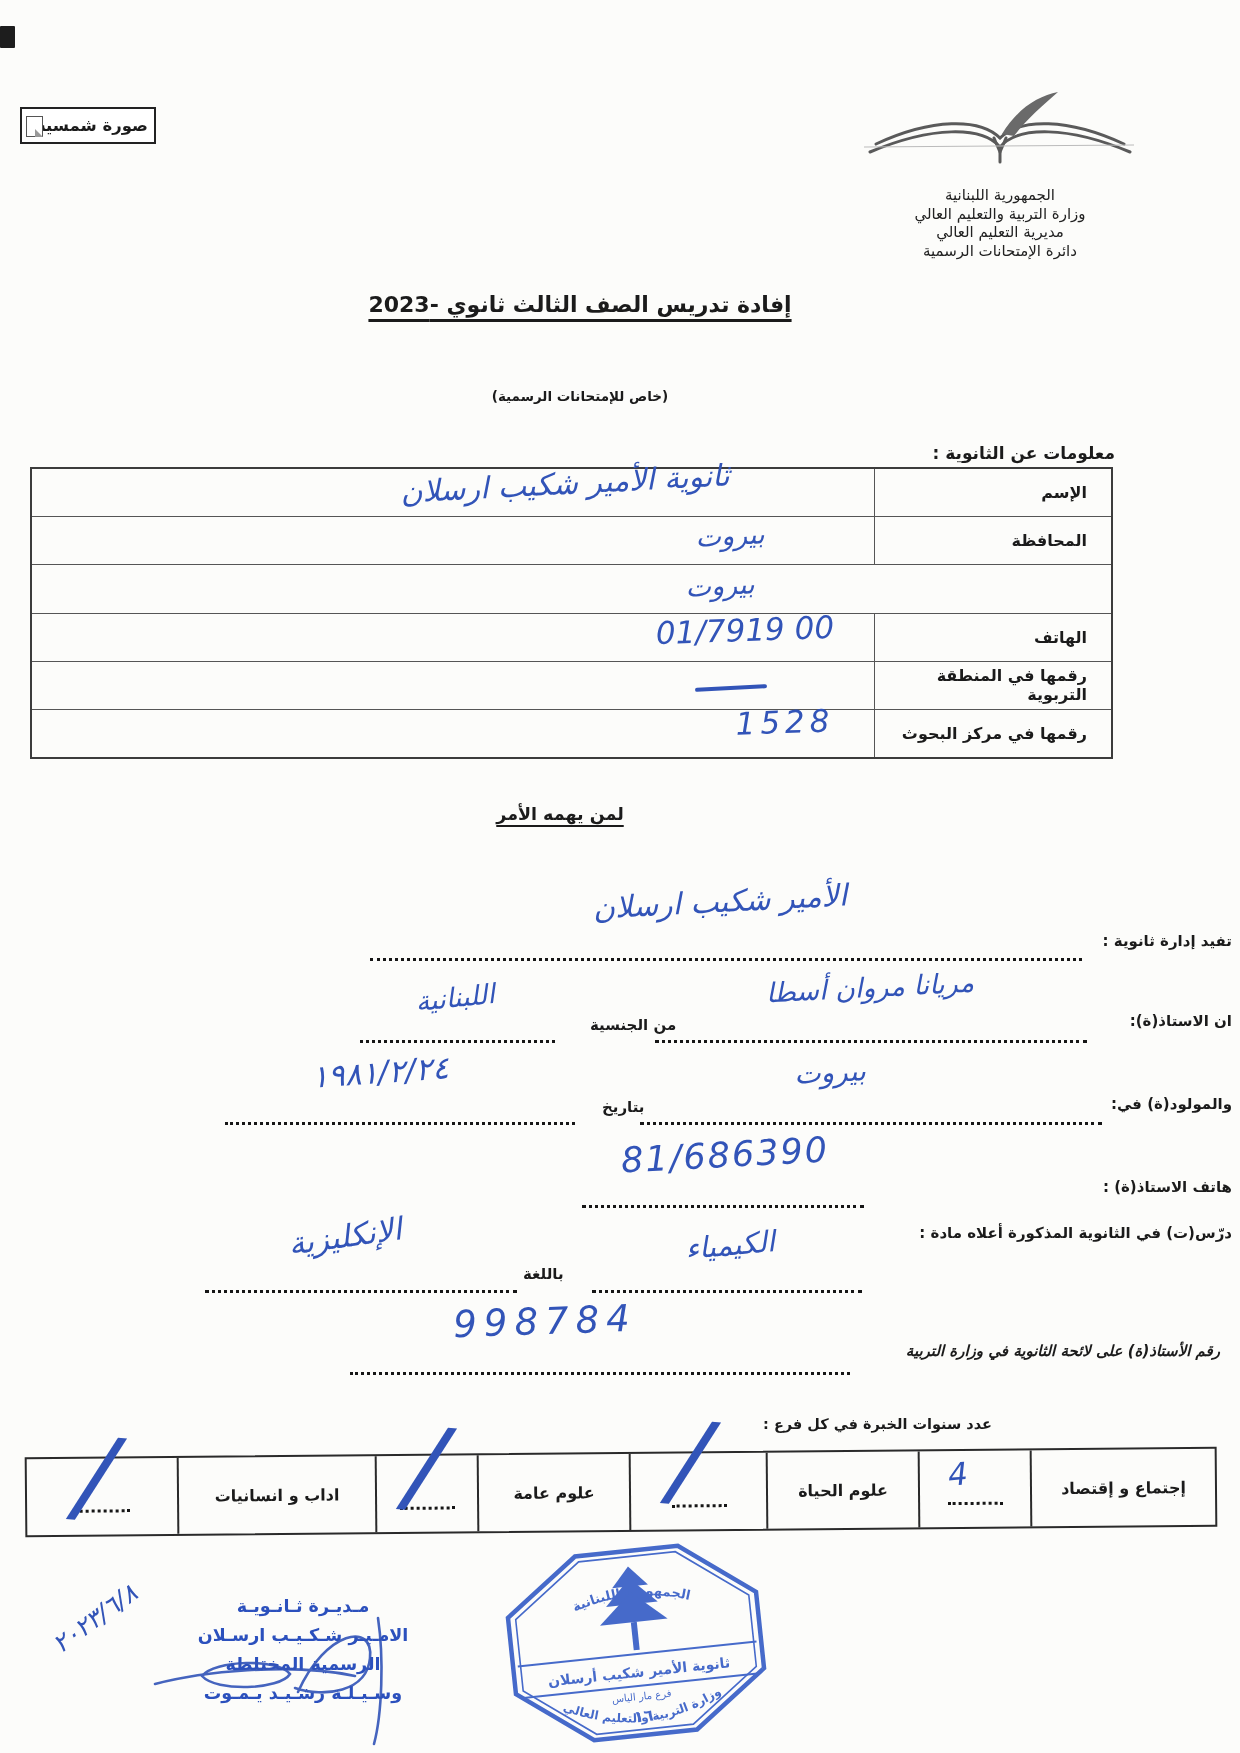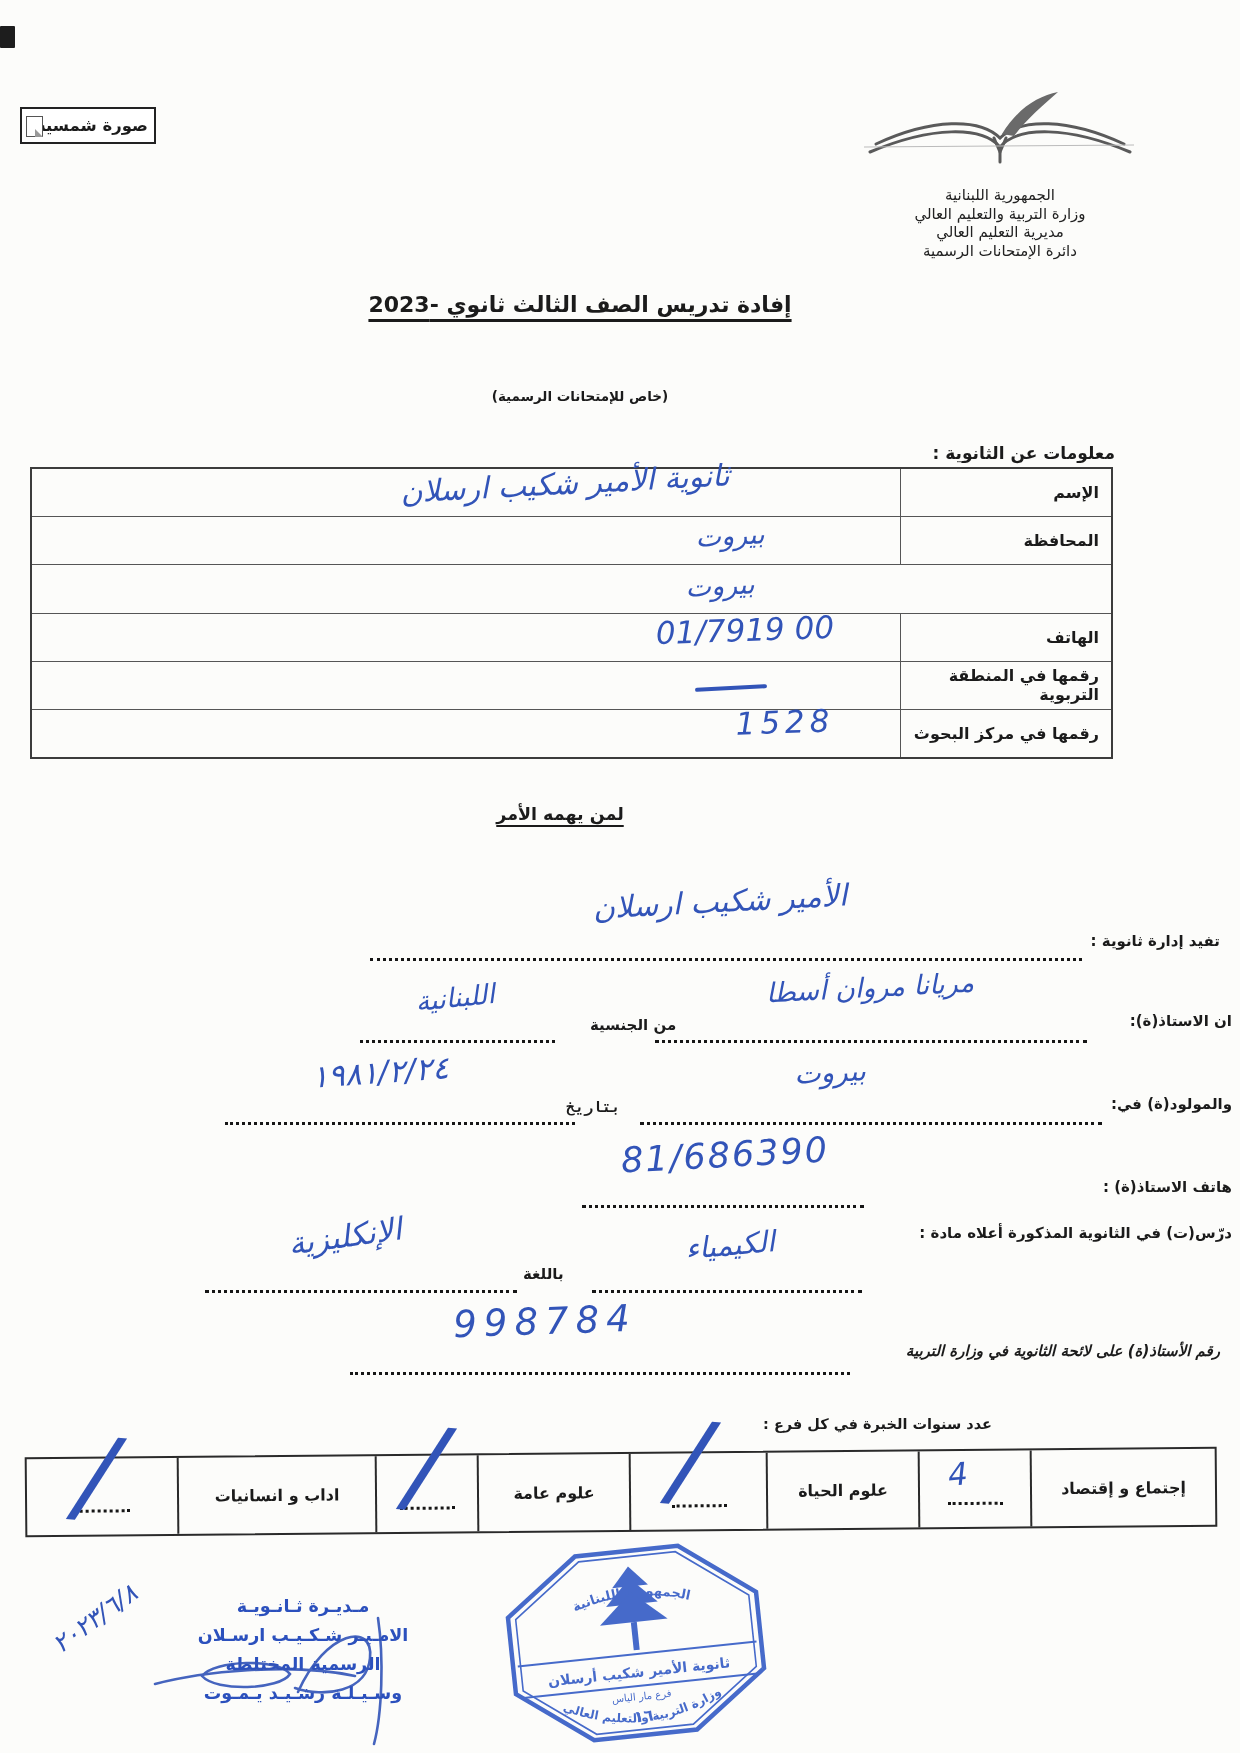--- a/index.html
+++ b/index.html
@@ -29,22 +29,22 @@
              text-decoration:underline;text-underline-offset:7px;text-decoration-thickness:2.5px;}
   .doc-subtitle{left:0;top:388px;width:1160px;text-align:center;font-size:13.5px;font-weight:bold;}
 
   .section-heading{right:125px;top:443px;font-size:17px;font-weight:bold;}
 
   
   .info-table{left:30px;top:467px;width:1083px;height:292px;border:2px solid #3c3c3c;
               display:flex;flex-direction:column;box-sizing:border-box;background:transparent;}
   .info-row{flex:1;display:flex;border-bottom:1.5px solid #555;}
   .info-row:last-child{border-bottom:none;}
-  .info-label{width:211px;border-left:1.5px solid #555;display:flex;align-items:center;
-              padding-right:12px;font-weight:bold;font-size:16px;box-sizing:border-box;}
+  .info-label{width:237px;border-left:1.5px solid #555;display:flex;align-items:center;
+              padding-right:24px;font-weight:bold;font-size:16px;box-sizing:border-box;}
   .info-value{flex:1;}
 
   
   .hw{color:var(--ink);font-style:italic;line-height:1.2;}
   .hw-ar{transform:rotate(-3deg);}
   .hw-num{direction:ltr;unicode-bidi:isolate;}
 
   
   .letter-heading{left:0;top:780px;width:1120px;text-align:center;font-size:17.5px;font-weight:bold;
                   text-decoration:underline;text-underline-offset:5px;text-decoration-thickness:2px;margin-top:24px;}
@@ -137,35 +137,35 @@
 
   <div class="abs hw hw-ar center" style="left:250px;top:466px;width:630px;font-size:30px;">ثانوية الأمير شكيب ارسلان</div>
   <div class="abs hw hw-ar center" style="left:600px;top:520px;width:260px;font-size:27px;">بيروت</div>
   <div class="abs hw hw-ar center" style="left:590px;top:570px;width:260px;font-size:27px;">بيروت</div>
   <div class="abs hw hw-num center" style="left:600px;top:612px;width:290px;font-size:31px;transform:rotate(-2deg);">01/7919 00</div>
   <div class="abs dash-mark" style="left:695px;top:686px;"></div>
   <div class="abs hw hw-num center" style="left:700px;top:704px;width:170px;font-size:31px;letter-spacing:5px;transform:rotate(-2deg);">1528</div>
 
   <div class="abs letter-heading">لمن يهمه الأمر</div>
 
-  <div class="abs f-label" style="right:20px;top:932px;">تفيد إدارة ثانوية :</div>
+  <div class="abs f-label" style="right:8px;top:932px;">تفيد إدارة ثانوية :</div>
   <div class="abs dots" style="left:370px;top:940px;width:712px;"></div>
   <div class="abs hw hw-ar center" style="left:520px;top:884px;width:400px;font-size:30px;">الأمير شكيب ارسلان</div>
 
   <div class="abs f-label" style="right:8px;top:1012px;">ان الاستاذ(ة):</div>
   <div class="abs dots" style="left:655px;top:1022px;width:432px;"></div>
   <div class="abs hw hw-ar center" style="left:655px;top:972px;width:430px;font-size:27px;">مريانا مروان أسطا</div>
   <div class="abs f-label" style="left:558px;top:1016px;margin-left:32px;">من الجنسية</div>
   <div class="abs dots" style="left:360px;top:1022px;width:195px;"></div>
   <div class="abs hw center" style="left:340px;top:982px;width:230px;font-size:27px;transform:rotate(-6deg);">اللبنانية</div>
 
   <div class="abs f-label" style="right:8px;top:1095px;">والمولود(ة) في:</div>
   <div class="abs dots" style="left:640px;top:1104px;width:462px;"></div>
   <div class="abs hw hw-ar center" style="left:710px;top:1056px;width:240px;font-size:28px;">بيروت</div>
-  <div class="abs f-label" style="left:566px;top:1098px;font-family:Liberation Mono, monospace;">بتاريخ</div>
+  <div class="abs f-label" style="left:602px;top:1098px;">بتاريخ</div>
   <div class="abs dots" style="left:225px;top:1104px;width:350px;"></div>
   <div class="abs hw hw-num center" style="left:165px;top:1054px;width:430px;font-size:31px;transform:rotate(-4deg);">١٩٨١/٢/٢٤</div>
 
   <div class="abs f-label" style="right:8px;top:1178px;">هاتف الاستاذ(ة) :</div>
   <div class="abs dots" style="left:582px;top:1187px;width:282px;"></div>
   <div class="abs hw hw-num center" style="left:570px;top:1134px;width:310px;font-size:35px;transform:rotate(-3deg);letter-spacing:2px;">81/686390</div>
 
   <div class="abs f-label" style="right:8px;top:1224px;">درّس(ت) في الثانوية المذكورة أعلاه مادة :</div>
   <div class="abs dots" style="left:592px;top:1272px;width:270px;"></div>
   <div class="abs hw center" style="left:585px;top:1228px;width:290px;font-size:29px;transform:rotate(-5deg);">الكيمياء</div>

